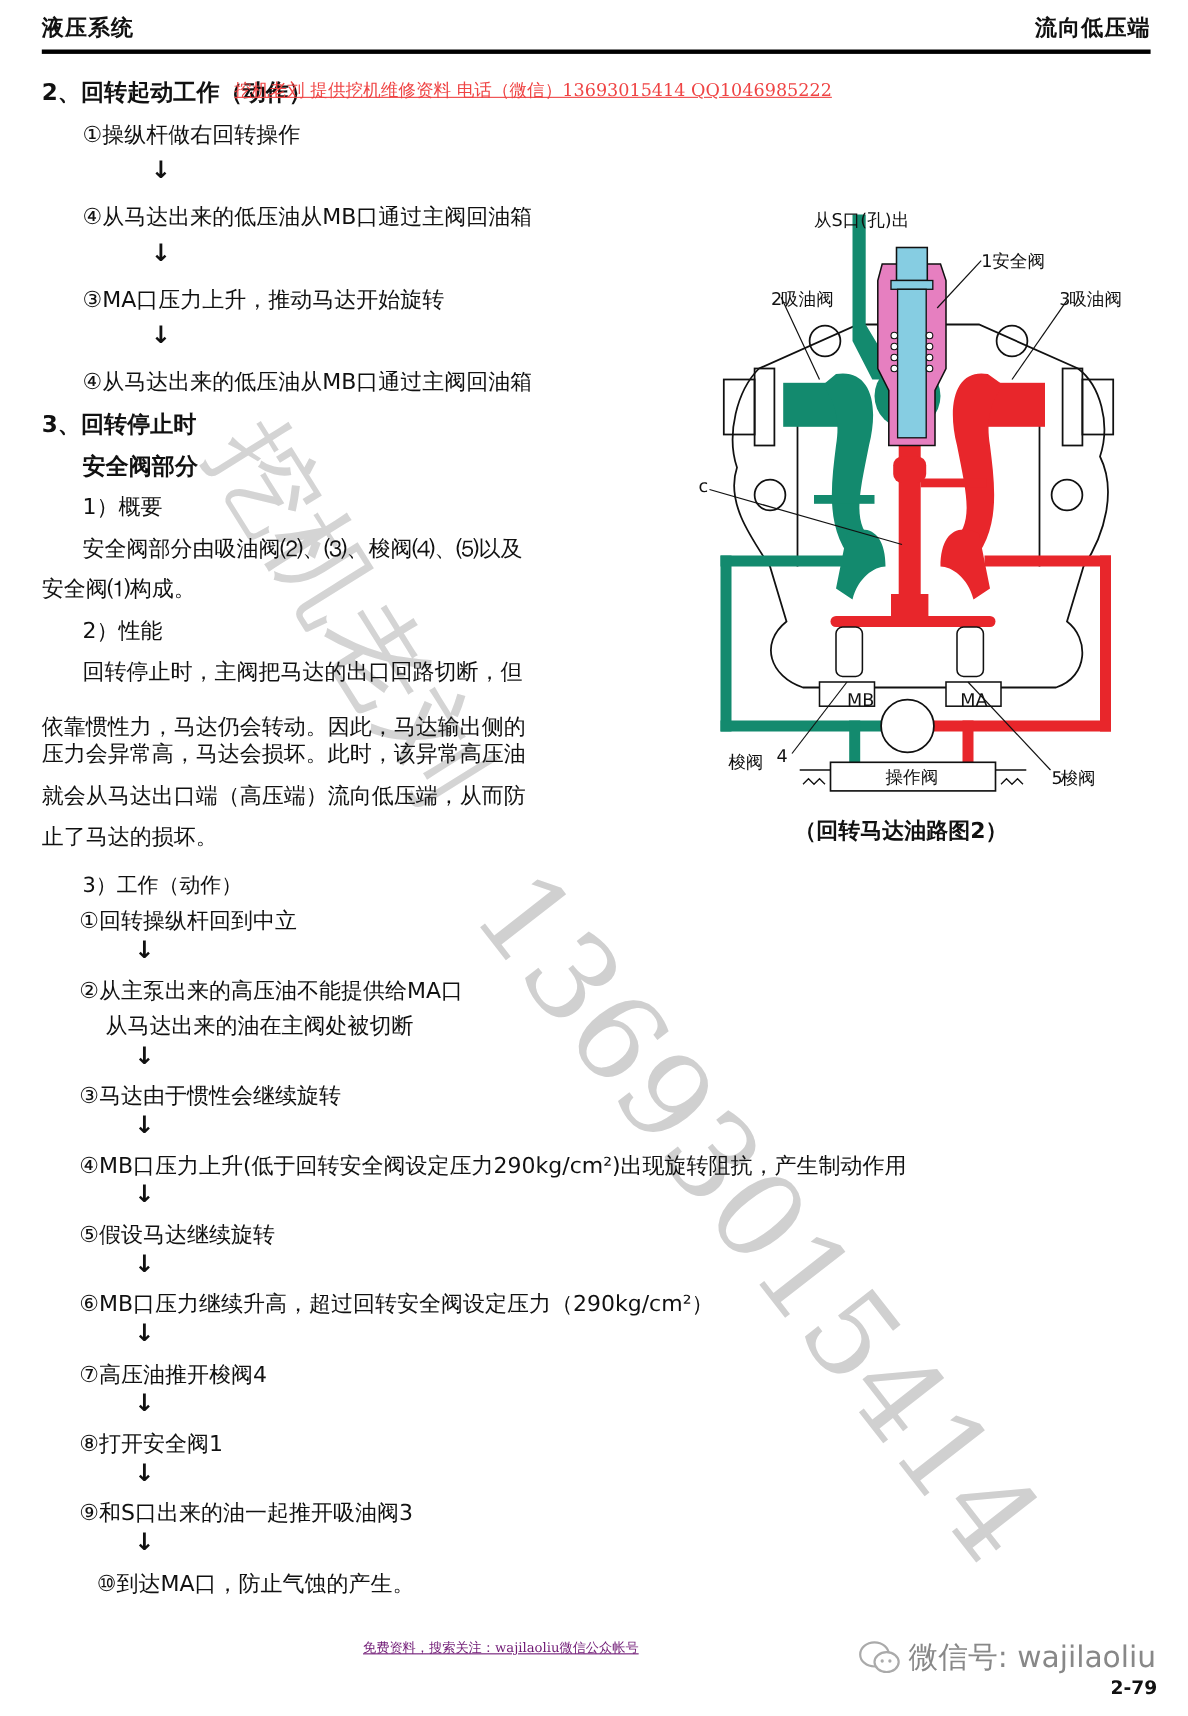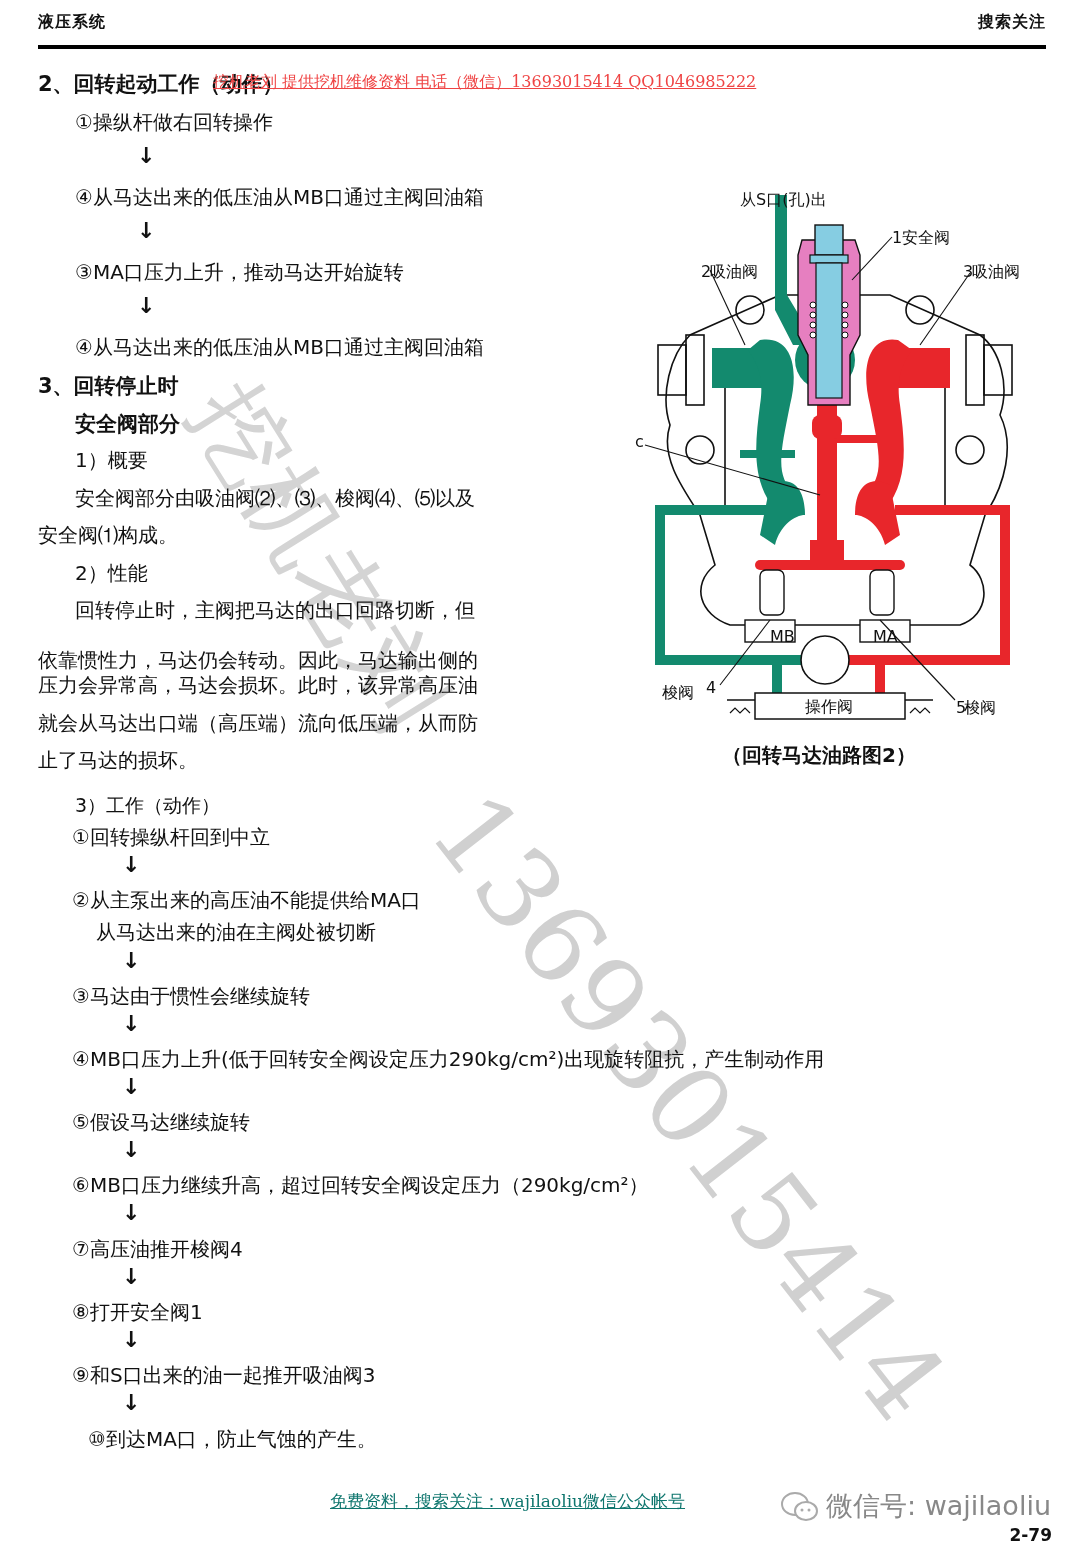--- a/index.html
+++ b/index.html
@@ -1,38 +1,38 @@
 <!DOCTYPE html>
 <html><head>
 <meta charset="utf-8">
 <style>
   html, body { margin:0; padding:0; background:#fff; }
   body { width:1080px; height:1560px; position:relative; overflow:hidden;
          font-family:"DejaVu Sans","Liberation Sans",sans-serif; color:#111; }
   .abs { position:absolute; }
-  .hdr { font-weight:bold; font-size:16px; top:12px; letter-spacing:1px; }
+  .hdr { font-weight:bold; font-size:20px; top:12px; letter-spacing:1px; }
   .hdr-left { left:38px; }
   .hdr-right { right:34px; }
   .hdr-rule { left:38px; right:34px; top:45px; height:4px; background:#000; }
   .sec { font-weight:bold; font-size:21px; }
   .txt { font-size:20px; line-height:38px; white-space:nowrap; }
   .arrow { font-size:22px; font-weight:bold; }
   .red-banner { color:#ef4444; font-size:16px; text-decoration:underline; font-family:"DejaVu Serif","Liberation Serif",serif; white-space:nowrap; }
   .wm { color:#cfcfcf; font-family:"DejaVu Serif","Liberation Serif",serif; white-space:nowrap; pointer-events:none; }
   .caption { font-weight:bold; font-size:20px; }
-  .footer-link { color:#0f766e; text-decoration:underline; font-size:17px; font-family:"DejaVu Serif","Liberation Serif",serif; }
+  .footer-link { color:#701a75; text-decoration:underline; font-size:12px; font-family:"DejaVu Serif","Liberation Serif",serif; }
   .wechat { color:#888; font-size:27px; font-family:"DejaVu Sans","Liberation Sans",sans-serif; }
   .pageno { font-size:17px; font-weight:bold; }
   .diag-label { font-size:16px; fill:#111; font-family:"DejaVu Sans","Liberation Sans",sans-serif; }
 </style>
 </head>
 <body>
 
 <div class="abs hdr hdr-left">液压系统</div>
-<div class="abs hdr hdr-right">搜索关注</div>
+<div class="abs hdr hdr-right">流向低压端</div>
 <div class="abs hdr-rule"></div>
 
 <div class="abs wm" style="left:200px; top:380px; font-size:96px; transform-origin:0 0; transform:rotate(58deg) translate(20px,-70px); color:#d4d4d4;">挖机老刘</div>
 <div class="abs wm" style="left:505px; top:770px; font-size:108px; transform-origin:0 0; transform:rotate(52deg); color:#d0d0d0;">13693015414</div>
 
 <div class="abs sec" style="left:38px; top:70px;">2、回转起动工作（动作）</div>
 <div class="abs red-banner" style="left:213px; top:72px;">挖机老刘  提供挖机维修资料 电话（微信）13693015414    QQ1046985222</div>
 
 <div class="abs txt" style="left:75px; top:103px;">①操纵杆做右回转操作</div>
 <div class="abs arrow" style="left:137px; top:143px;">↓</div>

